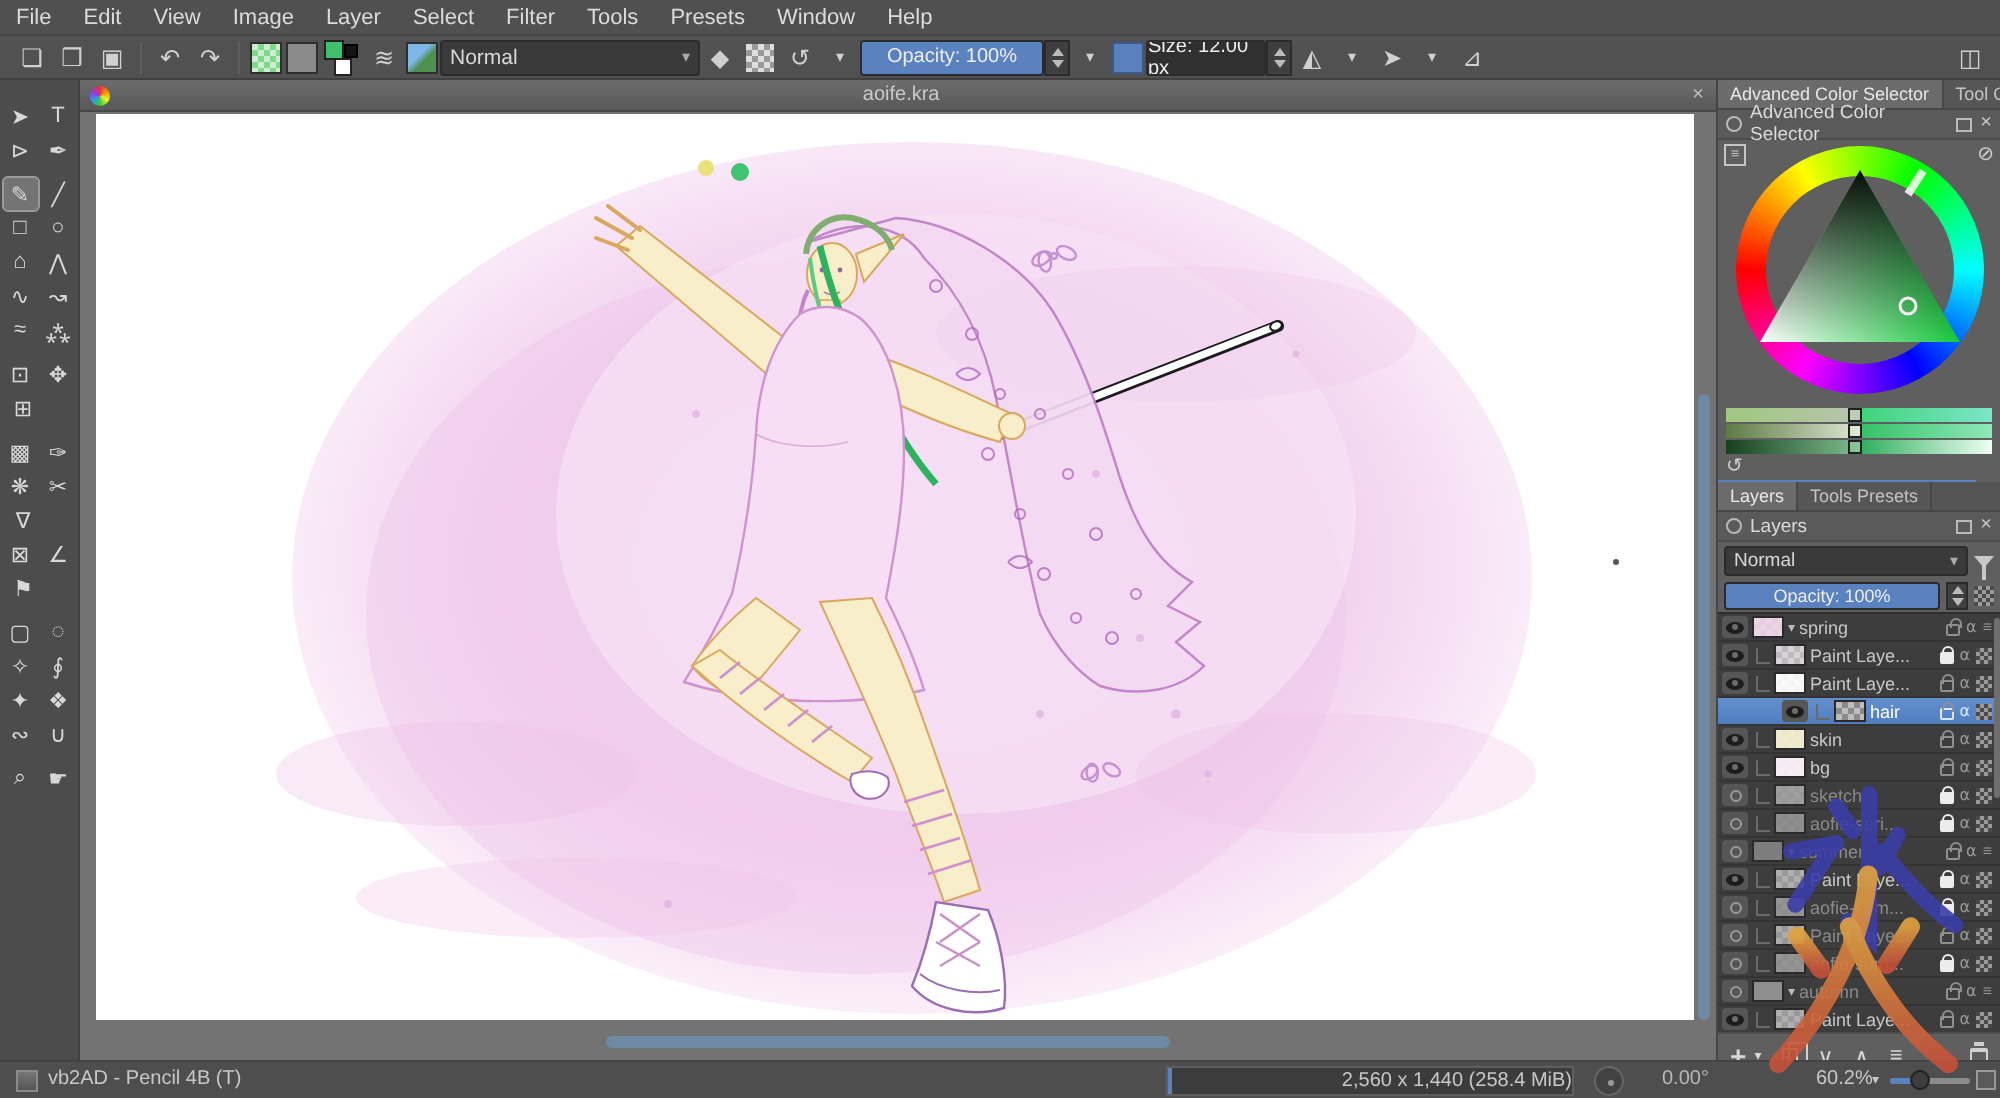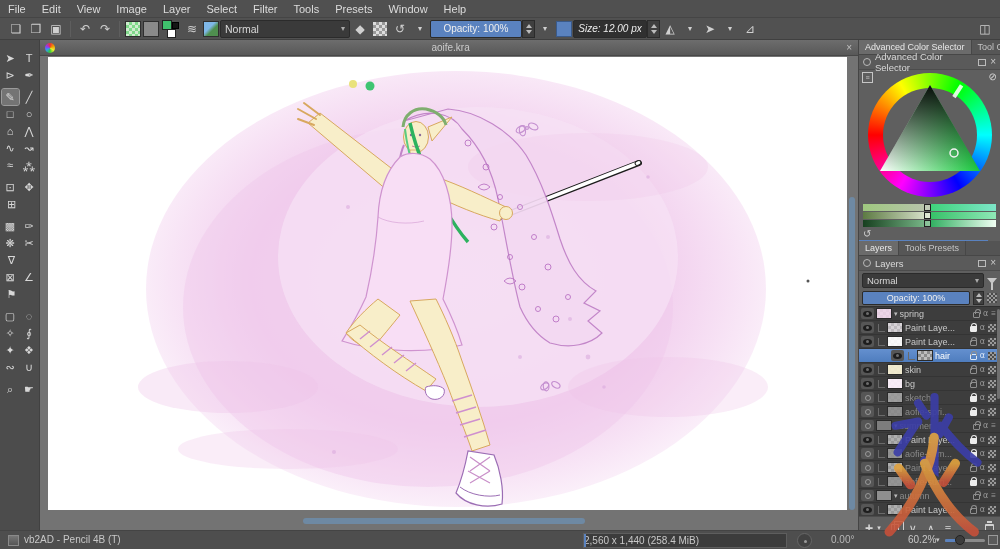--- a/index.html
+++ b/index.html
@@ -96,21 +96,21 @@
   .lines{font-size:8px;color:#9a9a9a;}
   #list-scroll{position:absolute;right:0;top:2px;width:3px;height:90px;background:#6f6f6f;border-radius:2px;}
   #layer-toolbar{height:23px;display:flex;align-items:center;padding:0 6px;gap:10px;border-top:1px solid #4c4c4c;color:#d6d6d6;}
   .icon-dup{width:8px;height:8px;border:1px solid #d0d0d0;position:relative;}
   .icon-dup::before{content:"";position:absolute;left:2px;top:-4px;width:8px;height:8px;border:1px solid #d0d0d0;}
   .icon-trash{width:9px;height:10px;border:1px solid #d0d0d0;border-top:2px solid #d0d0d0;border-radius:1px 1px 2px 2px;position:relative;margin-top:2px;}
   .icon-trash::before{content:"";position:absolute;left:1px;top:-5px;width:5px;height:2px;background:#d0d0d0;}
   
   #statusbar{position:absolute;left:0;top:530px;width:1000px;height:19px;background:#4e4e4e;border-top:1px solid #444;font-size:10px;color:#c8c8c8;}
   #sb-brushicon{position:absolute;left:8px;top:4px;width:11px;height:11px;border:1px solid #8a8a8a;background:linear-gradient(#777,#555);}
-  .dimbox{position:absolute;left:583px;top:2px;width:204px;height:15px;background:#3c3c3c;border:1px solid #5e5e5e;display:flex;align-items:center;justify-content:flex-start;font-size:10px;}
+  .dimbox{position:absolute;left:583px;top:2px;width:204px;height:15px;background:#3c3c3c;border:1px solid #5e5e5e;display:flex;align-items:center;justify-content:flex-end;font-size:10px;}
   .dimbox::before{content:"";position:absolute;left:0;top:0;bottom:0;width:2px;background:#5a82bf;}
   .dial{position:absolute;left:797px;top:2px;width:15px;height:15px;border-radius:50%;background:#424242;border:1px solid #666;}
   .dial::after{content:"";position:absolute;left:6px;top:6px;width:3px;height:3px;border-radius:50%;background:#9a9a9a;}
   .ztrack{position:absolute;left:945px;top:8px;width:40px;height:3px;border-radius:2px;background:#8a8a8a;}
   .ztrack .zfill{position:absolute;left:0;top:0;bottom:0;width:14px;background:#5a82bf;border-radius:2px;}
   .zhandle{position:absolute;left:955px;top:4px;width:10px;height:10px;border-radius:50%;background:#3c3c3c;border:1px solid #222;}
   .fitbtn{position:absolute;left:988px;top:4px;width:10px;height:10px;border:1px solid #9a9a9a;background:#5a5a5a;}
   .wm{position:absolute;pointer-events:none;z-index:50;}
 </style>
 </head>
@@ -161,21 +161,21 @@
     <div class="slider" style="width:92px;">
       <span class="fill" style="width:100%;"></span>
       <span>Opacity: 100%</span>
     </div>
     <span class="spin">
         <span class="tri-up"></span>
         <span class="tri-dn"></span>
       </span>
     <span class="tb-icon" style="font-size:8px;">▾</span>
     <span class="swatch" style="background:#5a82bf;border-color:#3a5a8a;"></span>
-    <div class="slider" style="width:74px;font-style:italic;">
+    <div class="slider" style="width:60px;">
       <span>Size: 12.00 px</span>
     </div>
     <span class="spin">
         <span class="tri-up"></span>
         <span class="tri-dn"></span>
       </span>
     <span class="tb-icon">◭</span>
     <span class="tb-icon" style="font-size:8px;">▾</span>
     <span class="tb-icon">➤</span>
     <span class="tb-icon" style="font-size:8px;">▾</span>

